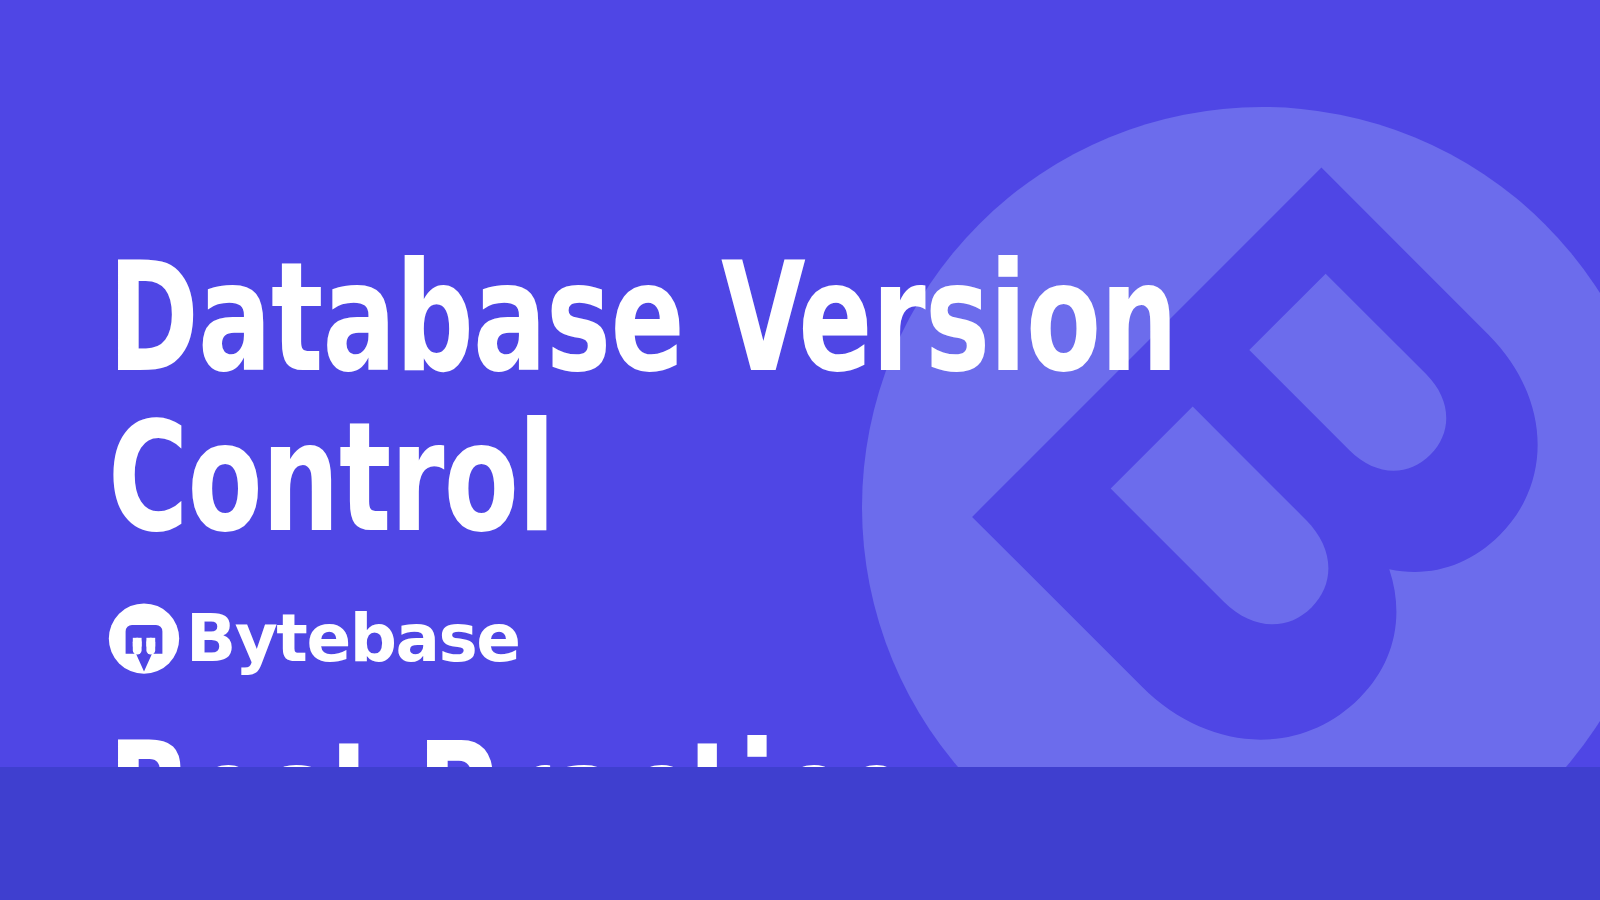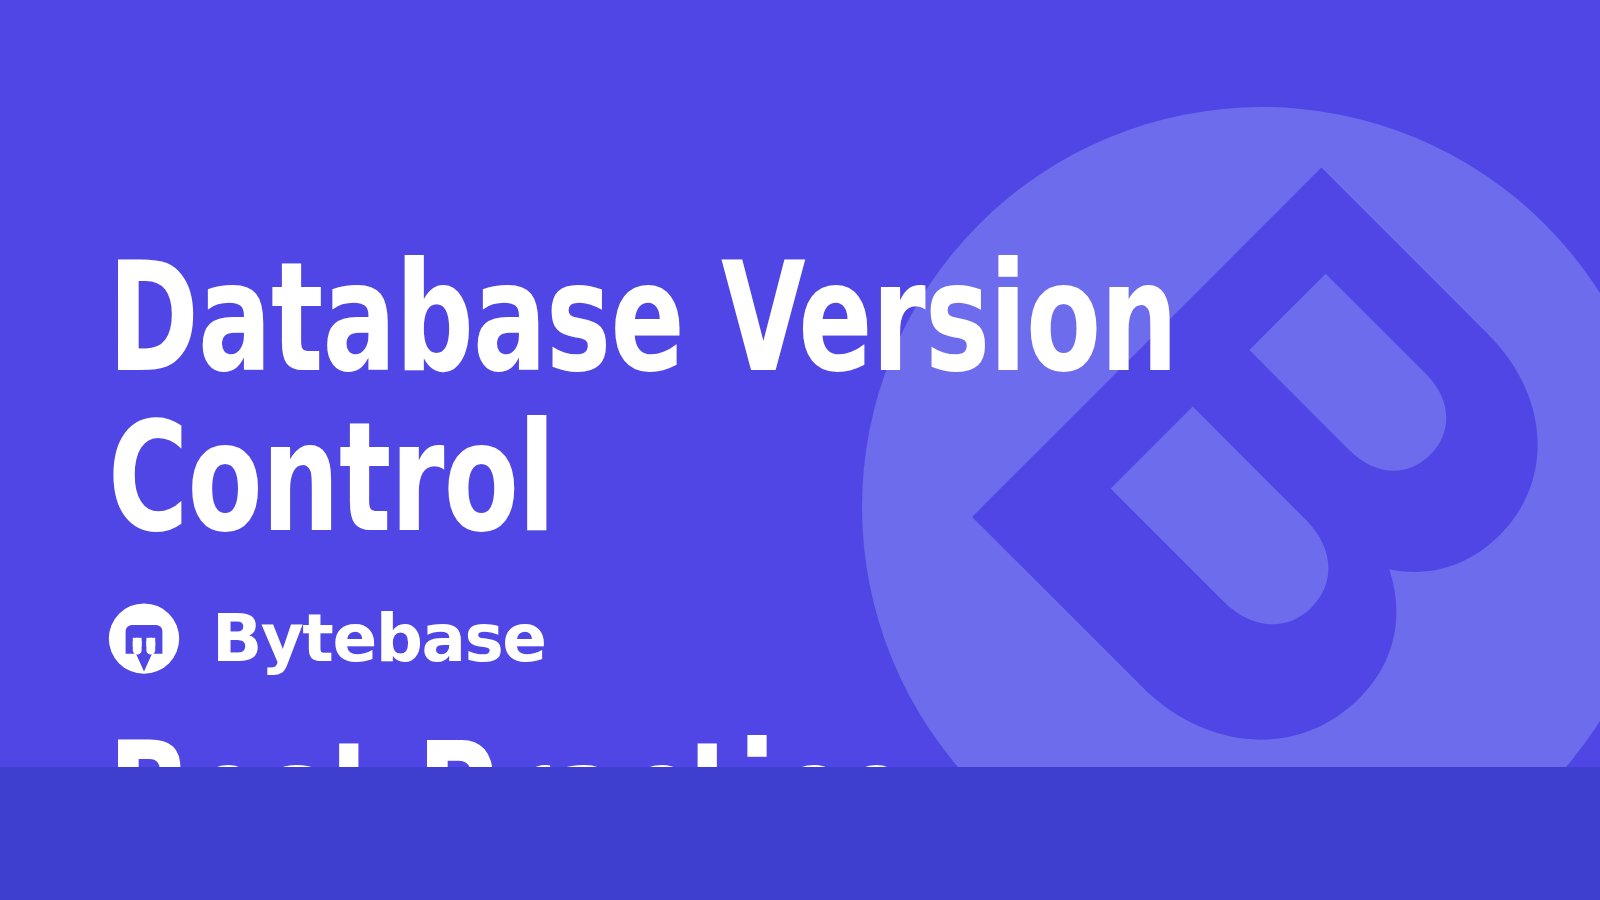--- a/index.html
+++ b/index.html
@@ -57,21 +57,21 @@
     display: block;
   }
 
   
   .brand {
     position: absolute;
     left: 104px;
     bottom: 86px;
     display: flex;
     align-items: center;
-    gap: 28px;
+    gap: 2px;
   }
   .brand-mark {
     width: 80px;
     height: 80px;
     flex: 0 0 auto;
   }
   .brand-mark svg {
     display: block;
     width: 100%;
     height: 100%;

